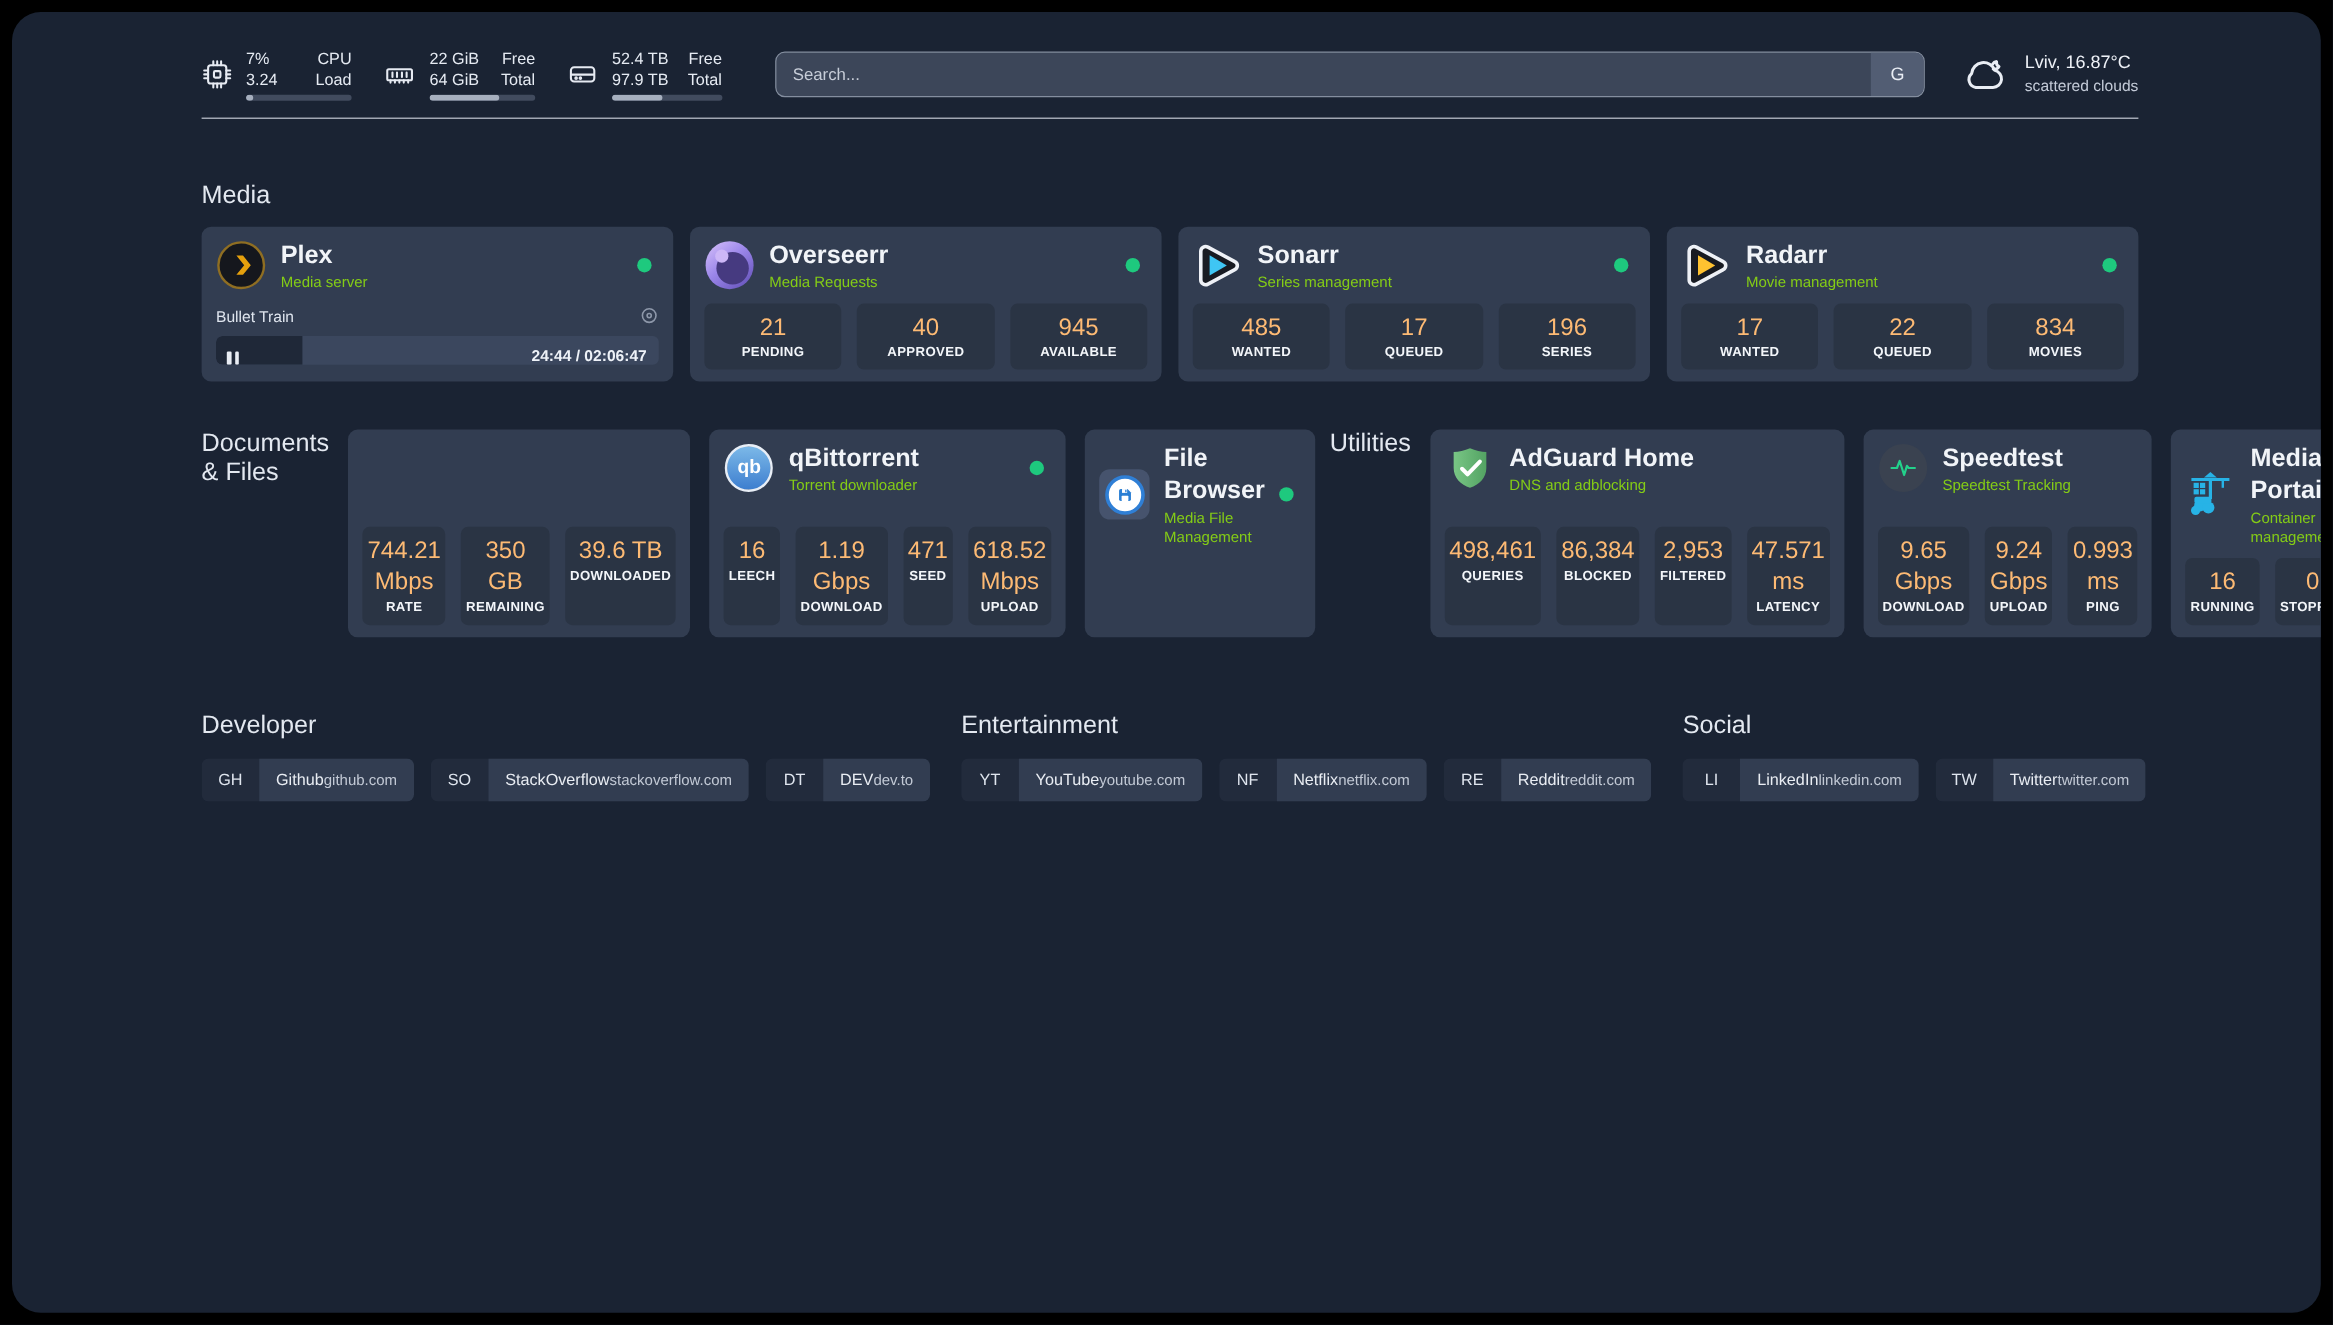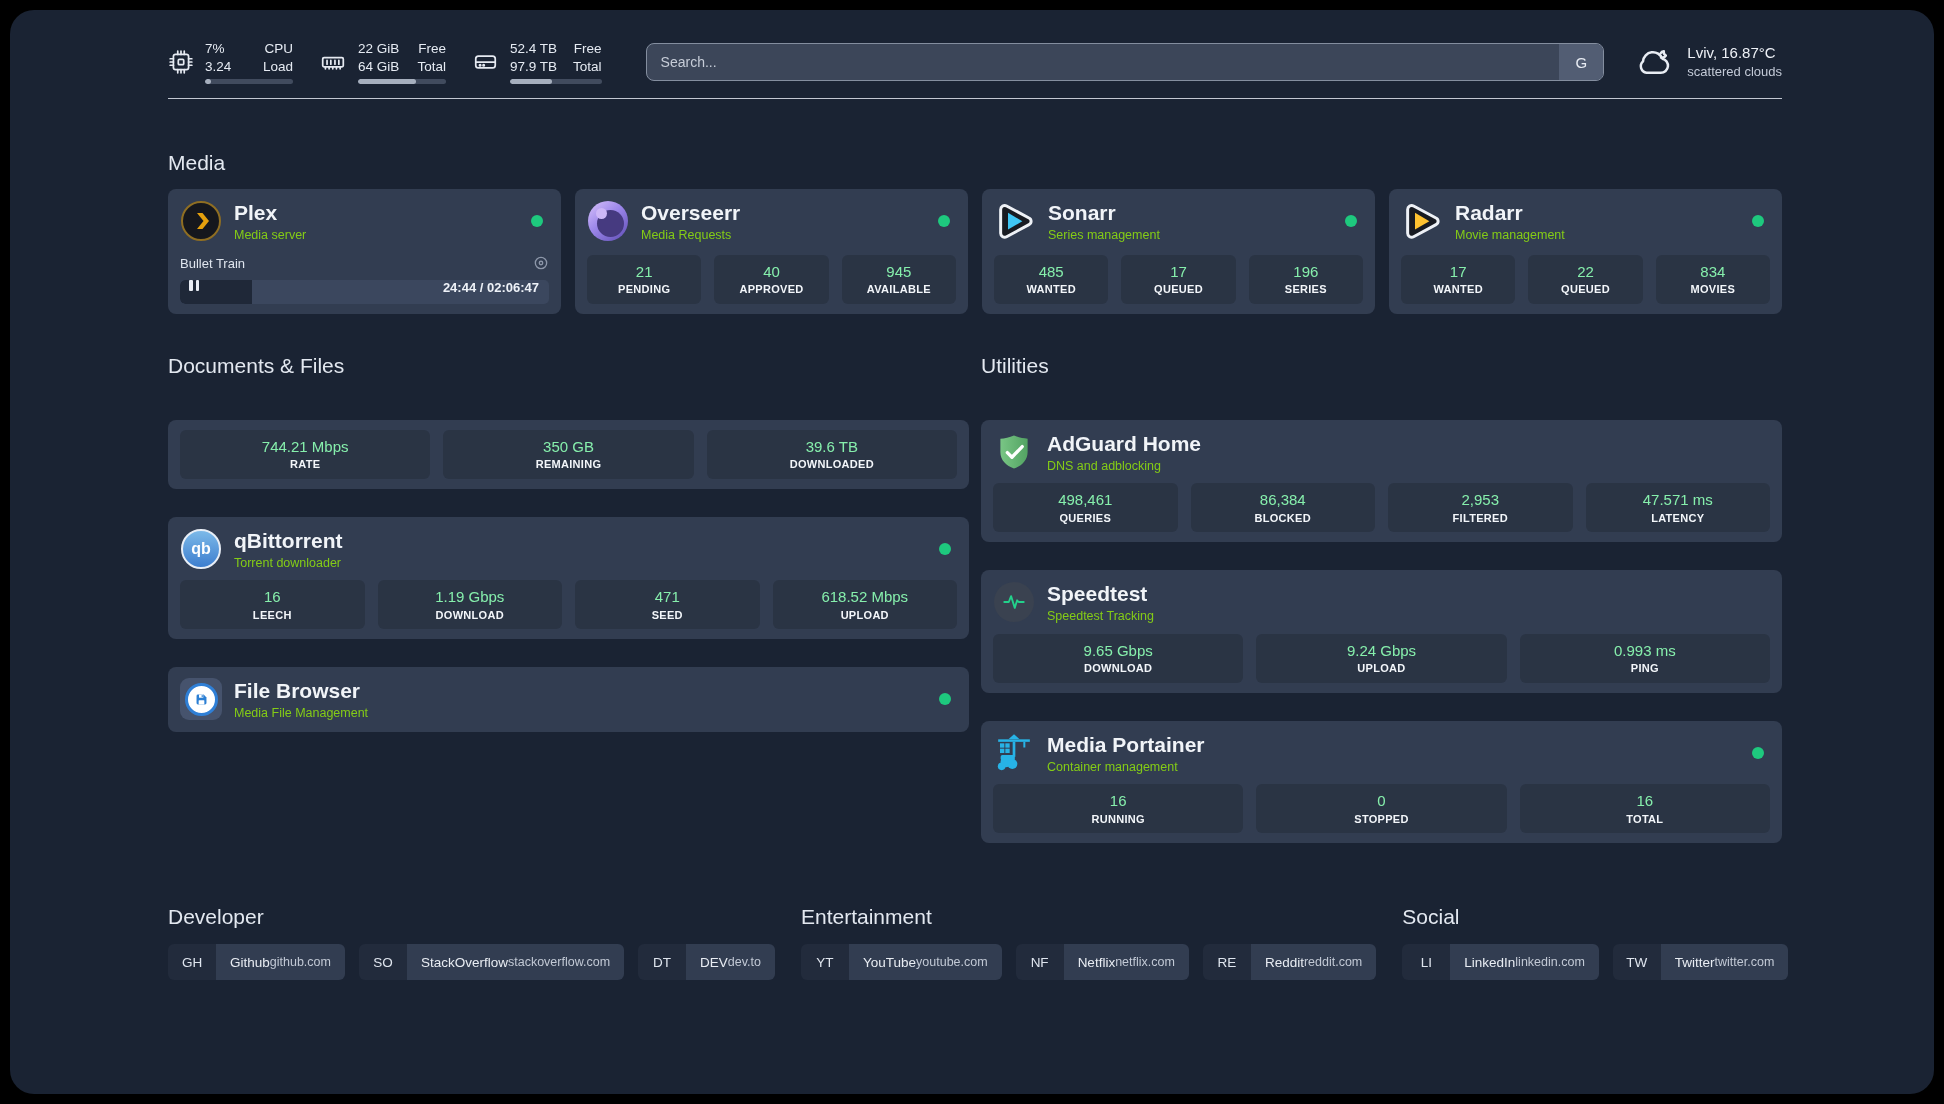--- a/index.html
+++ b/index.html
@@ -46,57 +46,57 @@
   .divider { height:1px; background:#cbd1db; margin-top:14px; opacity:.95; }
 
   
   .section-title { font-size:21px; font-weight:500; color:#e3e8f0; }
   .media-title { margin:52px 0 14px; }
   .col-title { margin:0 0 14px; }
   .bm-title { margin:0 0 15px; }
 
   .media-grid { display:grid; grid-template-columns:repeat(4,1fr); gap:14px; }
   .two-col { display:grid; grid-template-columns:1fr 1fr; gap:12px; margin-top:40px; }
-  .svc-col { display:flex; flex-direction:column; gap:28px; }
+  .svc-col { display:flex; flex-direction:row; gap:16px; }
 
   .card {
     background:#323d51; border-radius:8px; padding:10px 12px;
     display:flex; flex-direction:column; gap:9px; cursor:pointer;
   }
   .card-head { display:flex; align-items:center; gap:12px; }
   .titles { line-height:1.3; }
   .app-name { font-size:21px; font-weight:600; color:#f1f4f8; }
   .app-desc { font-size:12.5px; color:#84cc16; margin-top:1px; }
   .dot { width:12px; height:12px; border-radius:50%; background:#1ec97e; margin-left:auto; margin-right:6px; flex:none; }
 
   .stats { display:grid; gap:13px; margin-top:auto; }
   .cols-3 { grid-template-columns:repeat(3,1fr); }
   .cols-4 { grid-template-columns:repeat(4,1fr); }
   .stat { background:#2a3444; border-radius:6px; text-align:center; padding:7px 4px 6px; }
-  .stat-value { font-size:15px; color:#86efac; line-height:1.3; }
+  .stat-value { font-size:20px; color:#fdba74; line-height:1.3; }
   .stat-label { font-size:11px; font-weight:700; color:#f3f6fa; letter-spacing:.3px; line-height:1.5; }
 
   
   .app-icon { width:42px; height:42px; flex:none; display:flex; align-items:center; justify-content:center; position:relative; }
   .plex-circle { width:40px; height:40px; border-radius:50%; background:#15171d; border:2px solid #8f6e22; display:flex; align-items:center; justify-content:center; }
   .ov-circle { width:40px; height:40px; border-radius:50%; background:linear-gradient(140deg,#d9c3fb 0%,#9c87ea 45%,#5e4cb4 100%); position:relative; overflow:hidden; }
   .ov-inner { position:absolute; width:27px; height:27px; border-radius:50%; background:#463a80; left:9px; top:9px; }
   .ov-glint { position:absolute; width:11px; height:11px; border-radius:50%; background:#cdb7f7; left:8px; top:7px; }
   .nzb-circle { width:40px; height:40px; border-radius:50%; background:radial-gradient(circle at 35% 30%,#4fc13c,#2d8d20); display:flex; align-items:center; justify-content:center; }
   .nzb-text { color:#fff; font-size:9.5px; font-weight:700; }
   .qb-circle { width:40px; height:40px; border-radius:50%; background:linear-gradient(180deg,#7cb9e8,#3d7ecf); border:2px solid #e8eef6; display:flex; align-items:center; justify-content:center; }
   .qb-text { color:#fff; font-size:16px; font-weight:700; }
   .fb-tile { width:42px; height:42px; border-radius:9px; background:#46536d; display:flex; align-items:center; justify-content:center; }
   .fb-circle { width:33px; height:33px; border-radius:50%; background:#fff; border:3px solid #2f7fd6; display:flex; align-items:center; justify-content:center; }
   .st-circle { width:40px; height:40px; border-radius:50%; background:#3a4250; display:flex; align-items:center; justify-content:center; }
 
   
   .np-row { display:flex; align-items:flex-end; justify-content:space-between; margin-top:2px; }
   .np-title { font-size:13px; color:#dfe5ee; }
-  .player-bar { position:relative; height:24px; background:#3b475e; border-radius:5px; overflow:hidden; display:flex; align-items:flex-start; }
+  .player-bar { position:relative; height:24px; background:#3b475e; border-radius:5px; overflow:hidden; display:flex; align-items:flex-end; }
   .player-fill { position:absolute; left:0; top:0; bottom:0; background:#1f2838; border-radius:5px 0 0 5px; }
   .pause { position:relative; display:flex; gap:3px; margin-left:9px; }
   .pause span { width:3.5px; height:11px; background:#e9edf4; border-radius:1px; display:block; }
   .player-time { position:relative; margin-left:auto; margin-right:10px; font-size:13px; font-weight:600; color:#eef2f8; }
 
   
   .bm-grid { display:grid; grid-template-columns:repeat(3,1fr); gap:26px; margin-top:62px; }
   .bm-rows { display:flex; flex-direction:row; gap:14px;align-items:flex-end; }
   .bm-row { display:flex; height:36px; border-radius:6px; overflow:hidden; cursor:pointer; }
   .bm-abbr { width:48px; flex:none; background:#222b3c; color:#dfe5ee; font-size:13.5px; display:flex; align-items:center; justify-content:center; }

